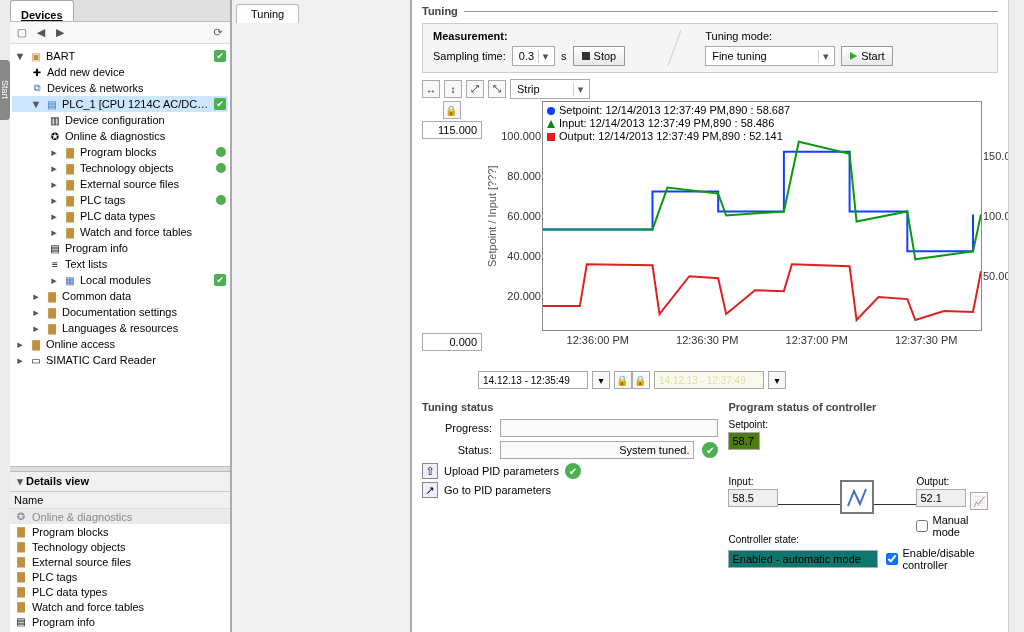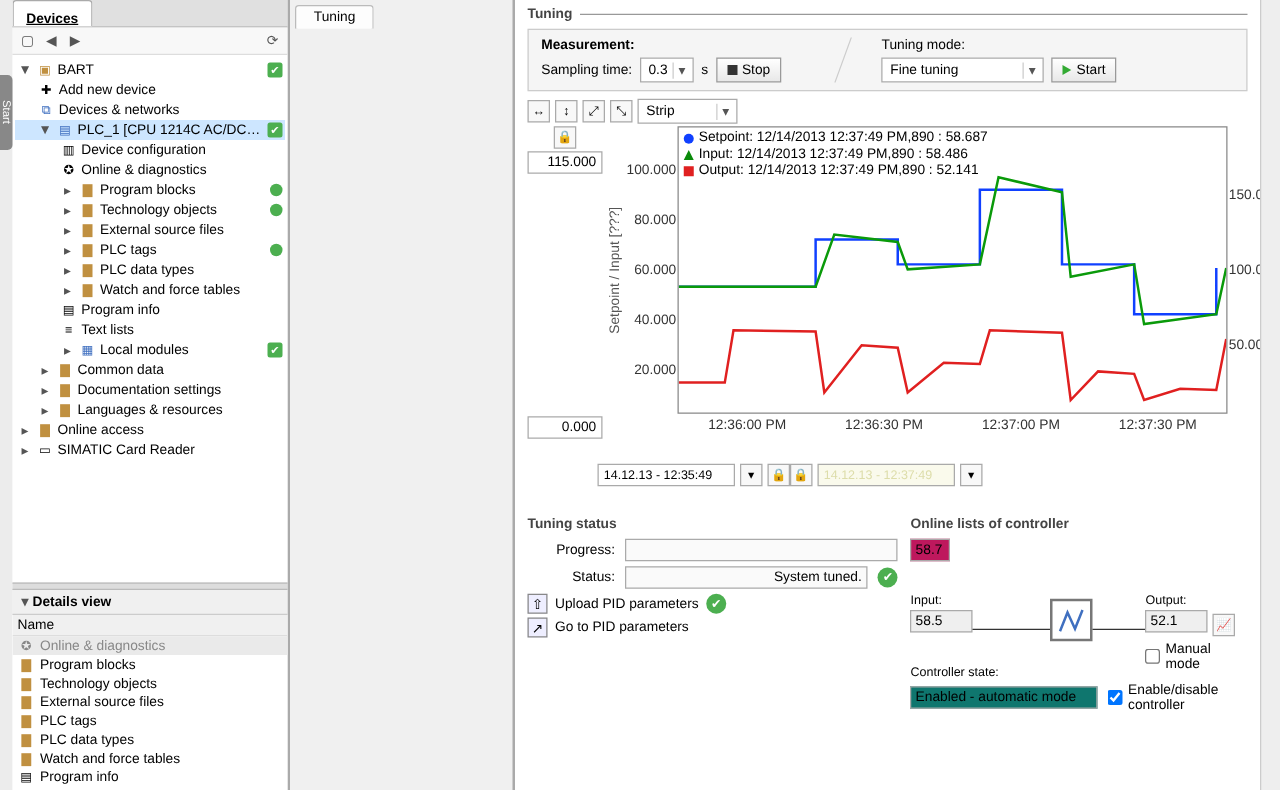--- a/index.html
+++ b/index.html
@@ -66,21 +66,21 @@
   .marker.green { width: 0; height: 0; border-left: 4px solid transparent; border-right: 4px solid transparent; border-bottom: 8px solid #0a8a0a;}
   .marker.red { background: #e02020; }
   svg.lines { position: absolute; inset: 0; }
   .tfield { background:#fff; border:1px solid #aaa; height:18px; width:110px; display:inline-flex; align-items:center; padding:0 4px; font-size:10px; }
   .tfield.gray { color:#dda; background:#fafaec; }
   .time-row { display:flex; justify-content:flex-start; align-items:center; margin-top:20px; padding:0 0 0 56px;}
 
   .bottom-panels { display: flex; gap: 10px; margin-top: 12px; }
   .bp-left { flex: 1.1; }
   .bp-right { flex: 1; }
-  .sect-title { font-weight: bold; color: #444; margin-bottom: 6px; margin-top: 12px; }
+  .sect-title { font-weight: bold; color: #444; margin-bottom: 6px; }
   .kv { display: flex; align-items: center; gap: 8px; margin: 4px 0; }
   .kv .k { width: 70px; text-align: right; }
   .kv .v { flex: 1; }
   .kv input { width: 100%; height: 18px; border: 1px solid #aaa; padding: 0 4px; background:#fafafa;text-align:right; }
   .green-circ { width: 16px; height: 16px; background: #4caf50; border-radius: 50%; display:inline-flex; align-items:center; justify-content:center; color:#fff; font-size:10px; }
   .link-row { display: flex; align-items: center; gap: 6px; margin: 3px 0; }
   .link-row .icn { width: 16px; height: 16px; border: 1px solid #888; display:flex; align-items:center; justify-content:center; background:#eef; }
   .diagram { position: relative; height: 70px; }
   .box { position: absolute; width: 50px; }
   .box input { width:100%; height:18px; border:1px solid #aaa; background:#efefef; padding:0 3px; }
@@ -398,23 +398,24 @@
             <span>Upload PID parameters</span>
             <span class="green-circ">✔</span>
           </div>
         <div class="link-row">
             <span class="icn">↗</span>
             <span>Go to PID parameters</span>
           </div>
       </div>
 
       <div class="bp-right">
-        <div class="sect-title">Online lists of controller</div>
+        <div class="sect-title">Program status of controller</div>
+        <div style="font-size:10px">Setpoint:</div>
         <div style="display:flex; gap:4px; margin:2px 0 8px 0">
-          <input style="width: 32px; height: 18px; border: 1px solid rgb(170, 170, 170); background: #be185d; padding: 0px 3px;" value="58.7">
+          <input style="width: 32px; height: 18px; border: 1px solid rgb(170, 170, 170); background: #4d7c0f; padding: 0px 3px;" value="58.7">
         </div>
         <div class="diagram">
           <div class="box" style="left:0; top:18px">
             <div class="lbl">Input:</div>
             <input value="58.5" style="">
           </div>
           <div class="wire" style="left:50px; top:46px; width:62px; height:1px"></div>
           <div class="big-icon" style="left:112px; top:22px">
               <svg width="22" height="22">
                 <polyline points="2,20 8,5 14,18 20,3" stroke="#4070c0" fill="none" stroke-width="2"></polyline>

